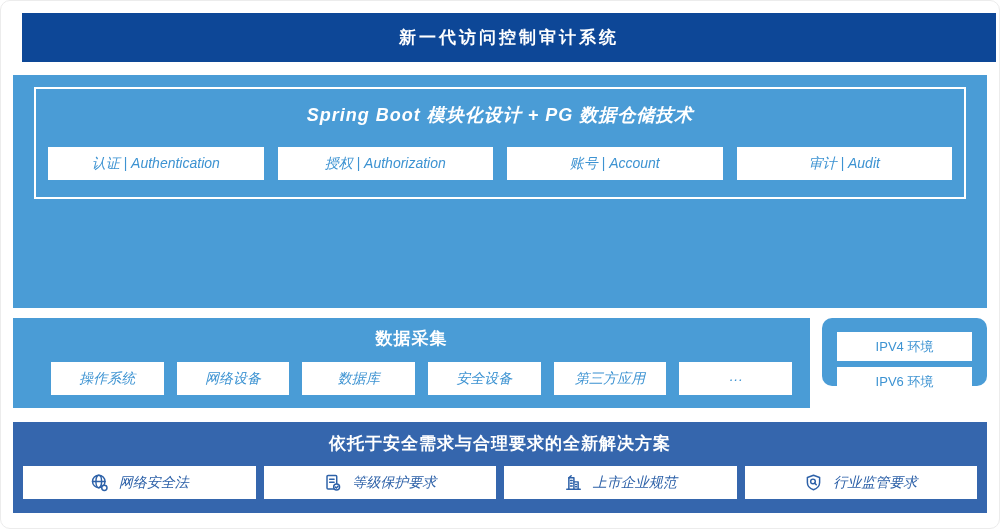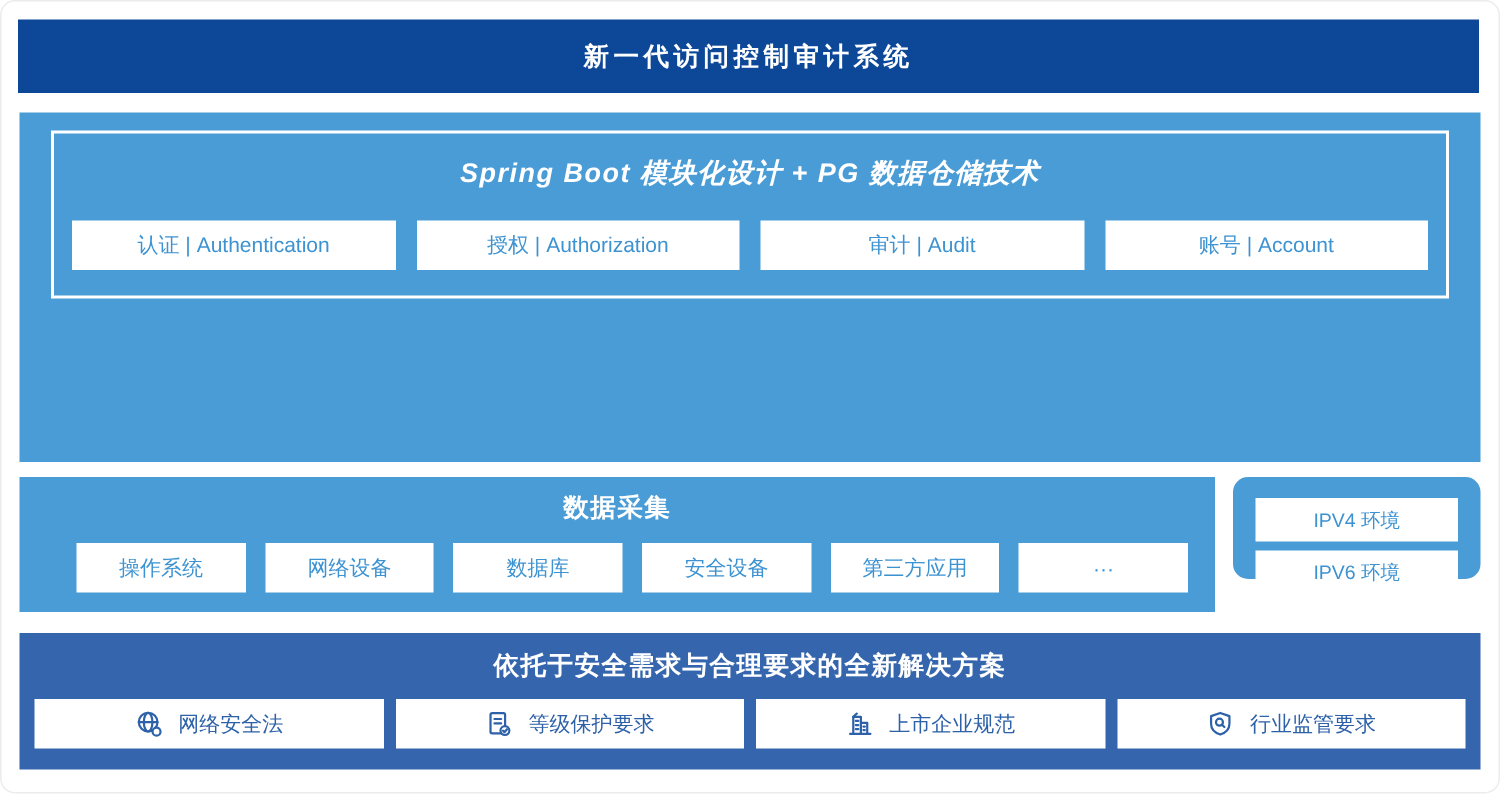--- a/index.html
+++ b/index.html
@@ -12,39 +12,39 @@
   *{box-sizing:border-box;}
   html,body{margin:0;padding:0;}
   body{
     width:1000px;height:529px;position:relative;background:#fff;
     font-family:"Liberation Sans","DejaVu Sans",sans-serif;overflow:hidden;
   }
   .page-frame{position:absolute;inset:0;border:1px solid #ececec;border-radius:10px;pointer-events:none;}
 
   
   .banner{
-    position:absolute;left:12px;top:13px;width:974px;height:49px;
+    position:absolute;left:22px;top:13px;width:974px;height:49px;
     background:var(--dark-blue);color:#fff;display:flex;align-items:center;justify-content:center;
     font-size:17px;font-weight:bold;letter-spacing:3px;
   }
 
   
   .platform{
     position:absolute;left:13px;top:75px;width:974px;height:233px;
     background:var(--light-blue);padding:12px 21px;
   }
   .subsection{border:2px solid #ffffff;}
   .subsection.modules{height:112px;}
   .subsection.analysis{height:93px;margin-top:12px;}
   .sub-title{
     text-align:center;color:#fff;font-weight:bold;font-size:17px;letter-spacing:1px;
   }
   .modules .sub-title{margin-top:14px;font-size:18px;font-style:italic;}
   .analysis .sub-title{margin-top:9px;}
-  .cell-row{display:flex;gap:14px;margin:0 12px;}
+  .cell-row{display:flex;gap:14px;margin:0 12px;font-style:italic;}
   .modules .cell-row{margin-top:20px;}
   .analysis .cell-row{margin-top:12px;}
   .cell{
     flex:1;height:33px;background:#fff;color:var(--cell-text);
     display:flex;align-items:center;justify-content:center;font-size:14px;white-space:nowrap;
   }
 
   
   .collection{
     position:absolute;left:13px;top:318px;width:797px;height:90px;
@@ -86,22 +86,22 @@
   <span>新一代访问控制审计系统</span>
 </div>
 
 <div class="platform">
 
   <div class="subsection modules">
     <div class="sub-title">Spring Boot 模块化设计 + PG 数据仓储技术</div>
     <div class="cell-row">
       <div class="cell">认证 | Authentication</div>
       <div class="cell">授权 | Authorization</div>
+      <div class="cell">账号 | Account</div>
       <div class="cell">审计 | Audit</div>
-      <div class="cell">账号 | Account</div>
     </div>
   </div>
 
 
 </div>
 
 <div class="collection">
   <div class="sub-title">数据采集</div>
   <div class="cell-row">
     <div class="cell">操作系统</div>

